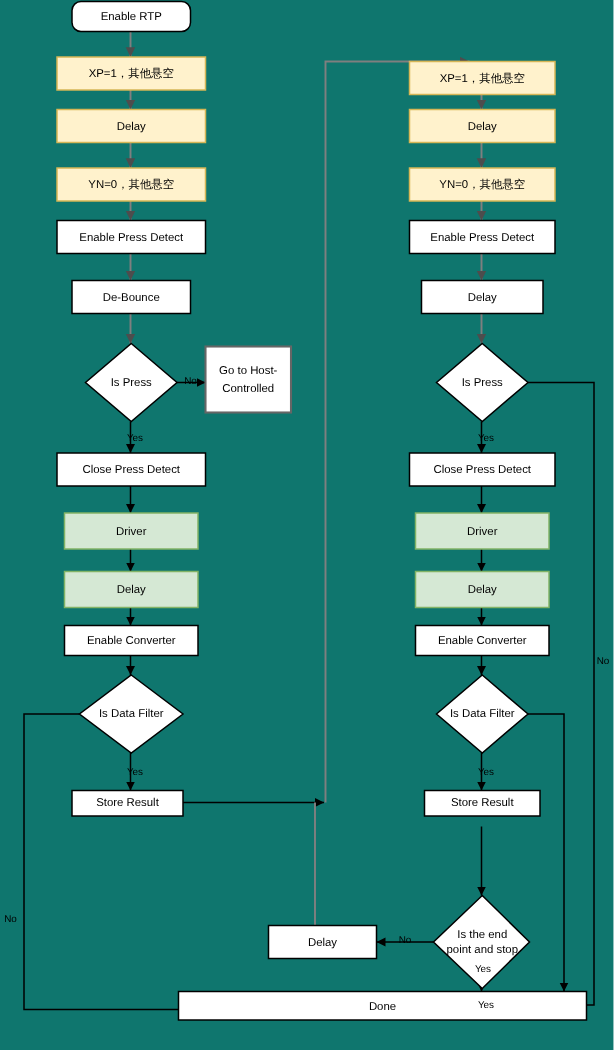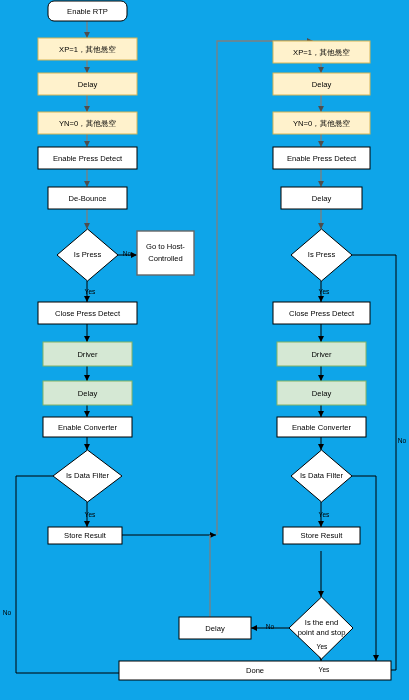--- a/index.html
+++ b/index.html
@@ -4,21 +4,21 @@
 <style>
   html, body {
     margin: 0;
     padding: 0;
     background: #ffffff;
   }
   #canvas-wrap {
     position: relative;
     width: 409px;
     height: 700px;
-    background: #0ea5e9;
+    background: #0f766e;
     overflow: hidden;
     font-family: "Liberation Sans", sans-serif;
   }
   svg#flow {
     display: block;
     width: 409px;
     height: 700px;
   }
   .node-text {
     font-family: "Liberation Sans", sans-serif;

